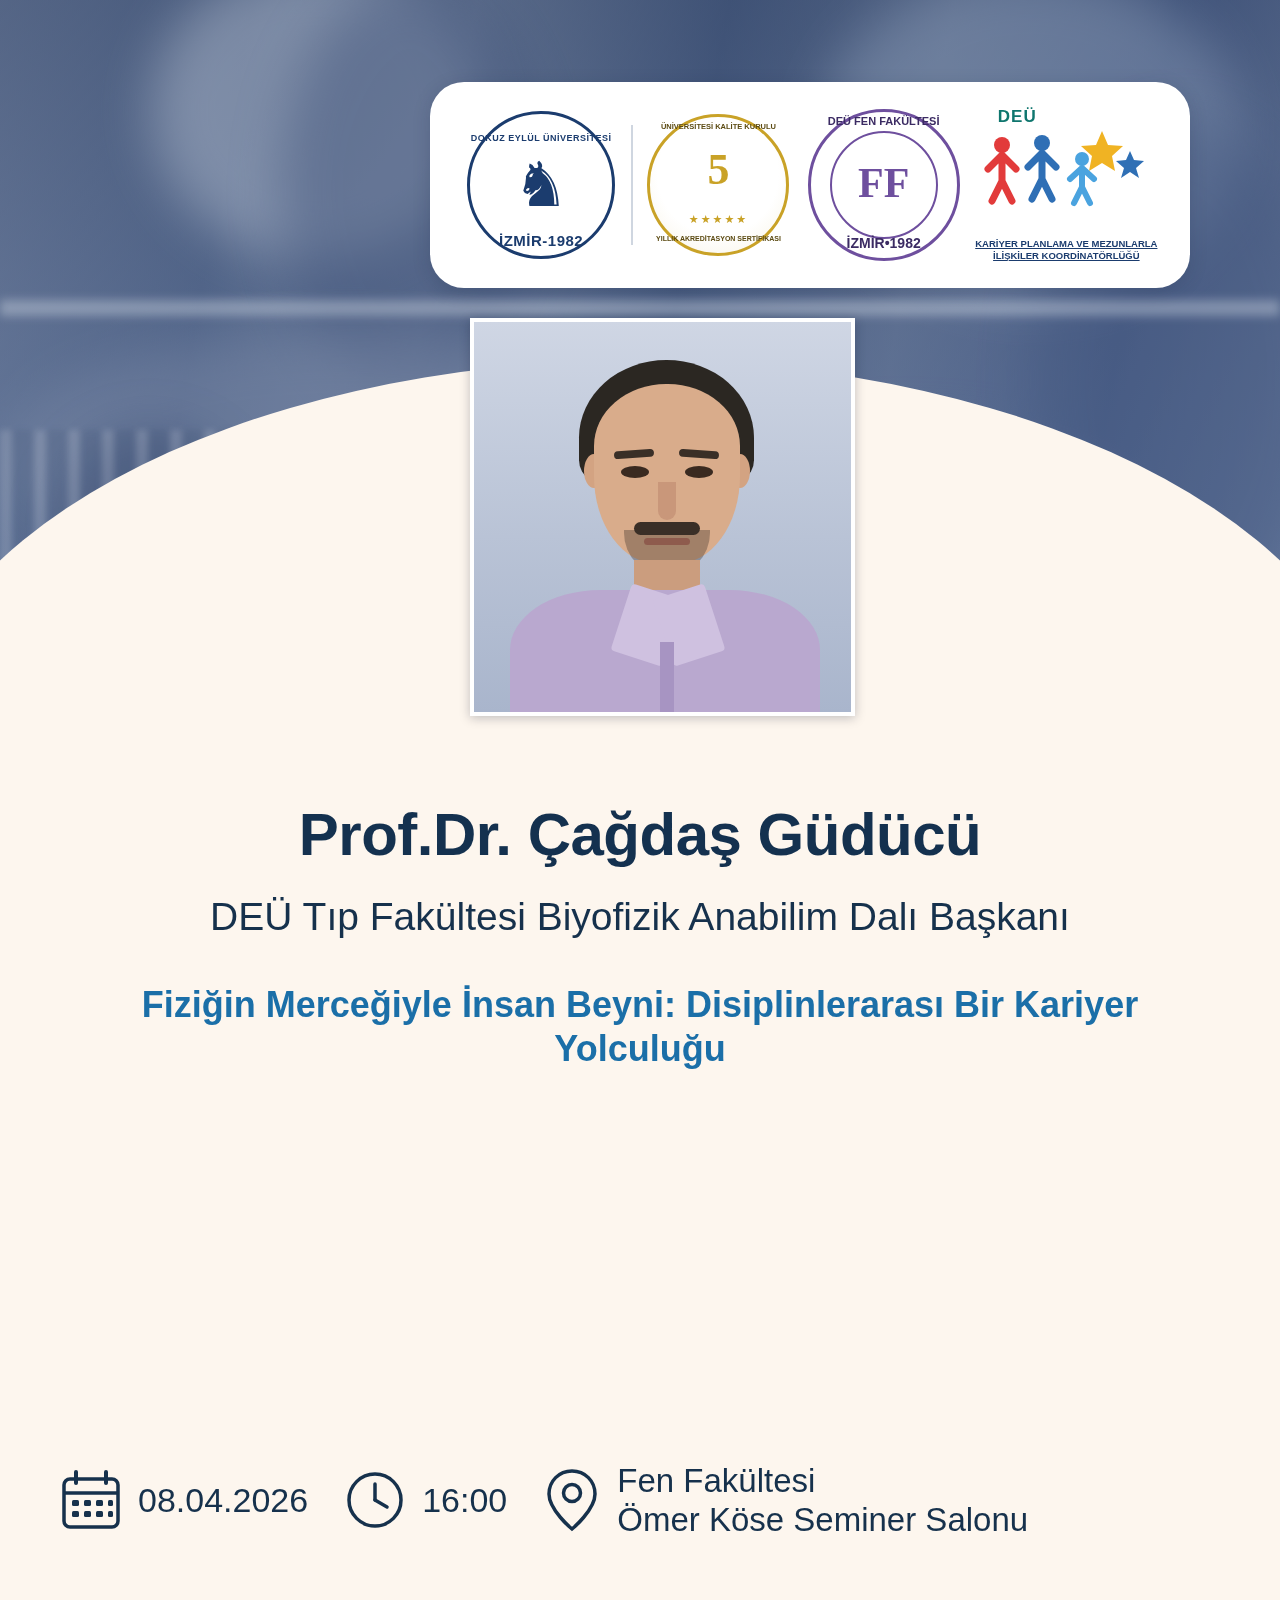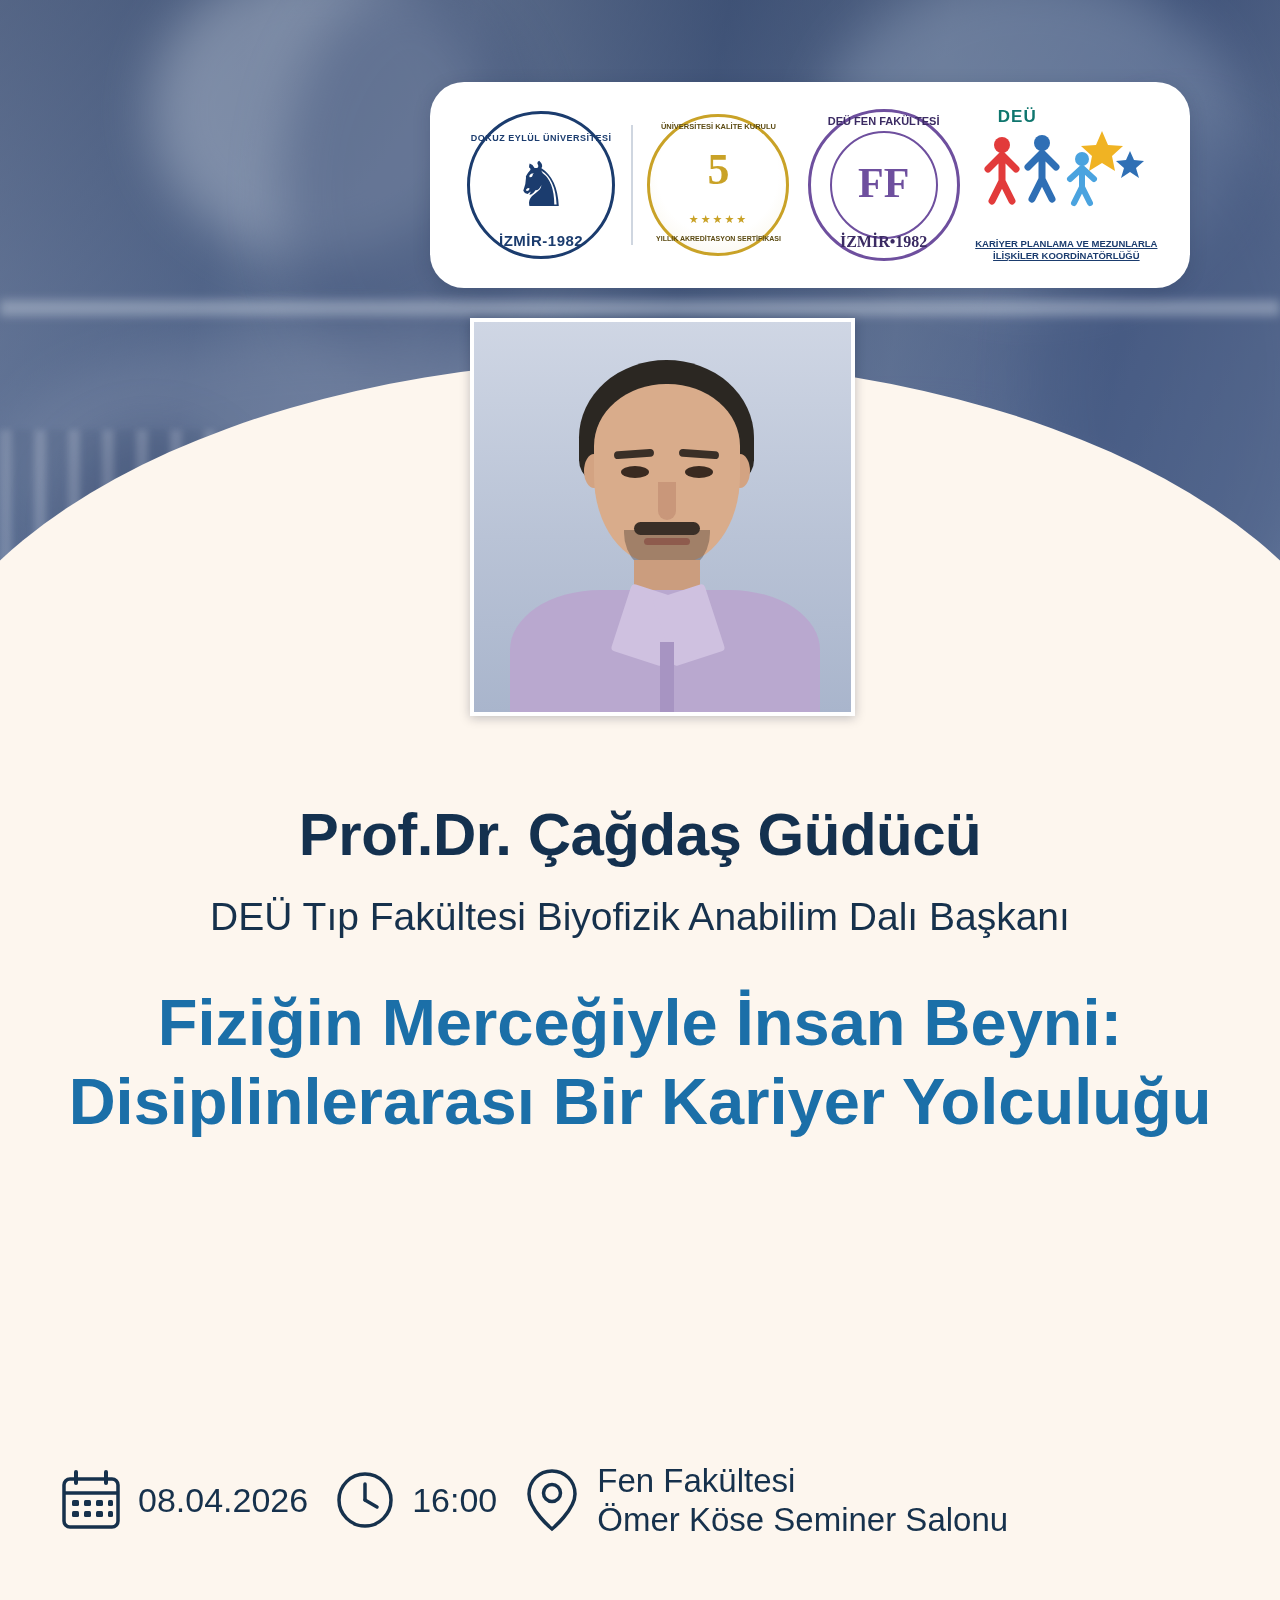--- a/index.html
+++ b/index.html
@@ -137,21 +137,21 @@
   .logo-fen .mono {
     position:absolute; left:0; right:0; top:54px; text-align:center;
     font-size: 42px; font-weight:700; color:#6e4f9e; font-family:"Liberation Serif", serif;
   }
   .logo-fen .cap-top {
     position:absolute; left:0; right:0; top:10px; text-align:center;
     font-size: 11px; font-weight:700; color:#3b2b63;
   }
   .logo-fen .cap-bot {
     position:absolute; left:0; right:0; bottom:14px; text-align:center;
-    font-size: 16px; font-weight:700; color:#3b2b63;font-family:Liberation Serif, serif;
+    font-size: 14px; font-weight:700; color:#3b2b63;
   }
 
   
   .logo-kariyer { width: 185px; height: 165px; display:block; position:relative; }
   .logo-kariyer .deu-word {
     position:absolute; left: 24px; top: 4px;
     font-size: 17px; font-weight: 700; color:#0f766e; letter-spacing:1px;
   }
   .logo-kariyer .figs { position:absolute; left: 10px; top: 26px; }
   .logo-kariyer .cap {
@@ -227,21 +227,21 @@
     letter-spacing: -0.5px;
     margin-bottom: 26px;
   }
   .speaker-title {
     font-size: 39px;
     font-weight: 400;
     color: #16314c;
     margin-bottom: 44px;
   }
   .talk-title {
-    font-size: 65px;
+    font-size: 36px;
     font-weight: 700;
     color: #1b6fa8;
     line-height: 1.22;
     margin-bottom: 40px;
   }
   .moderator {
     font-size: 34px;
     color: #16314c;
     text-align: left;
     padding-left: 8px;
@@ -249,21 +249,21 @@
   }
 
   
   .footer {
     position: absolute;
     left: 60px;
     bottom: 60px;
     width: 1160px;
     display: flex;
     align-items: center;
-    gap: 26px;
+    gap: 36px;
     color: #16314c;
   }
   .info-item { display: flex; align-items: center; gap: 16px; }
   .info-text { font-size: 34px; white-space: pre-line; line-height: 1.18; }
   .icon-svg { flex: 0 0 auto; display:block; }
   .venue-text { font-size: 33px; line-height: 1.2; white-space: pre-line; }
 </style>
 </head>
 <body>
 

